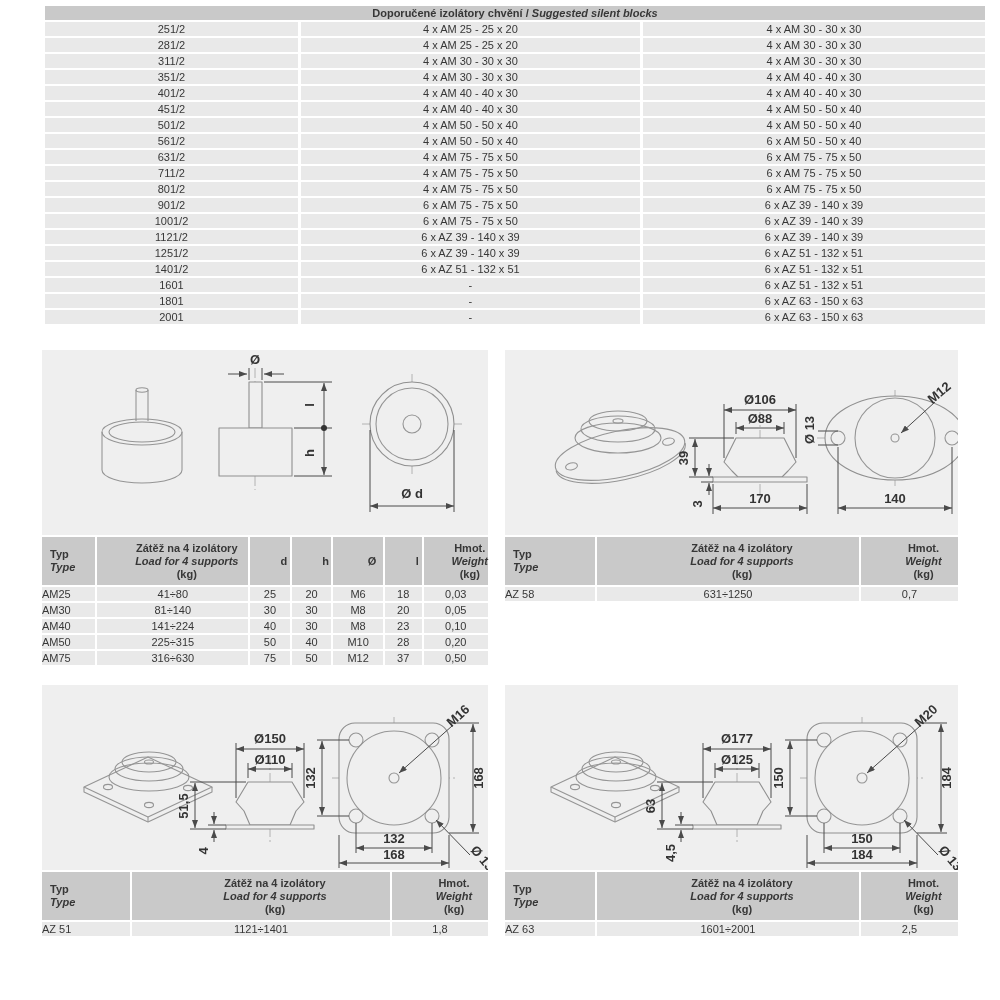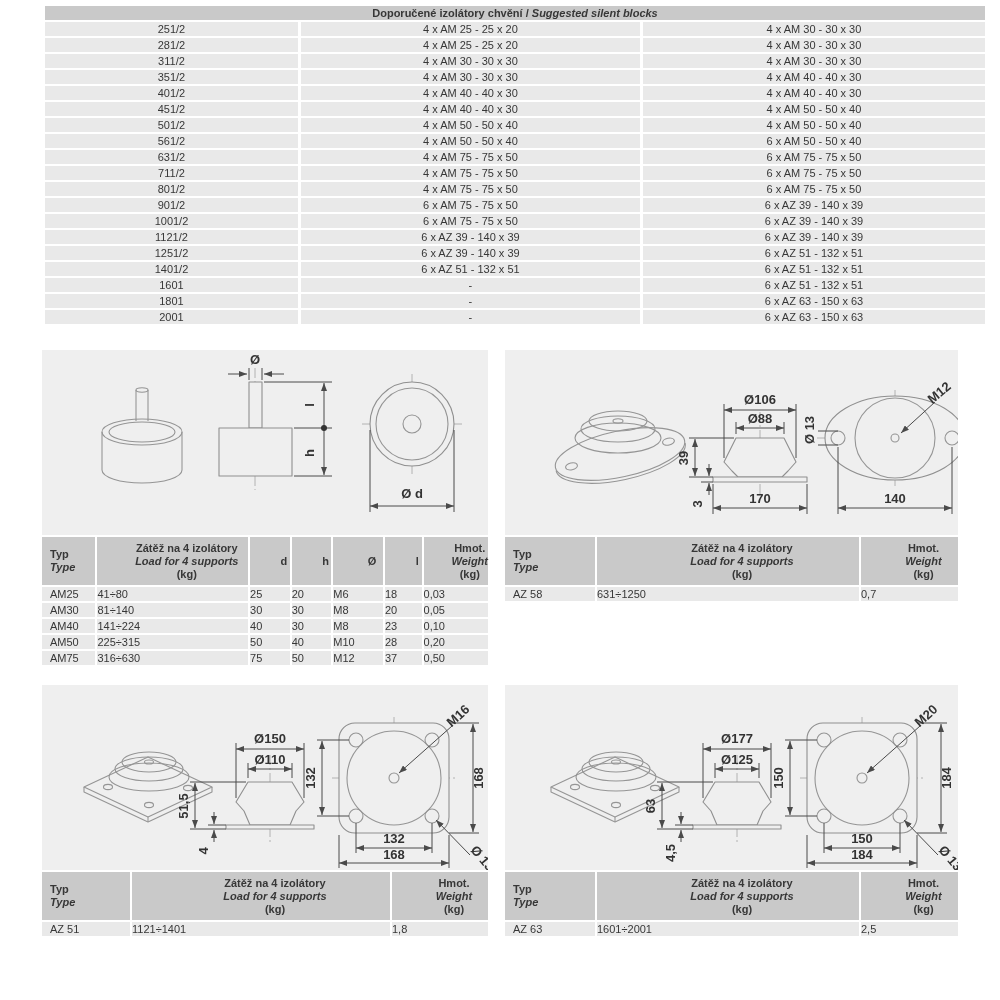--- a/index.html
+++ b/index.html
@@ -18,22 +18,22 @@
   .box-row{display:flex;gap:17px;margin-top:26px;align-items:flex-start;}
   .box{display:flex;flex-direction:column;gap:2px;}
   svg.draw{display:block;background:#efefef;}
   .grid{display:grid;gap:2px;}
   .am-grid{grid-template-columns:54fr 152fr 40fr 40fr 50fr 37fr 61fr;width:446px;}
   .az-grid{grid-template-columns:90fr 262fr 97fr;width:453px;}
   .az-grid.narrow{grid-template-columns:88fr 258fr 96fr;width:446px;}
   .th{background:#c9c9c9;font-weight:bold;font-size:11px;line-height:13px;height:48px;display:flex;flex-direction:column;justify-content:center;align-items:center;text-align:center;padding-left:28px;}
   .th em{font-style:italic;}
   .th.left{align-items:flex-start;padding-left:8px;box-sizing:border-box;}
-  .td{background:#e9e9e9;height:14px;line-height:14px;font-size:11px;}
-  .td.left{text-align:left;padding-left:8px;box-sizing:border-box;}
+  .td{background:#e9e9e9;height:14px;line-height:14px;font-size:11px;text-align:center;}
+  .td.left{text-align:left;box-sizing:border-box;}
   
   .part{fill:none;stroke:#959595;stroke-width:1.1;stroke-linejoin:round;}
   .partf{fill:#efefef;stroke:#8f8f8f;stroke-width:1.1;stroke-linejoin:round;}
   .dim{stroke:#4a4a4a;stroke-width:1;fill:none;}
   .cl{stroke:#a3a3a3;stroke-width:.8;stroke-dasharray:10 3 2 3;fill:none;}
   .lbl{font-family:"Liberation Sans",sans-serif;font-weight:bold;font-size:13px;fill:#333;text-anchor:middle;}
   .mk{fill:#4a4a4a;}
 </style>
 </head>
 <body>

